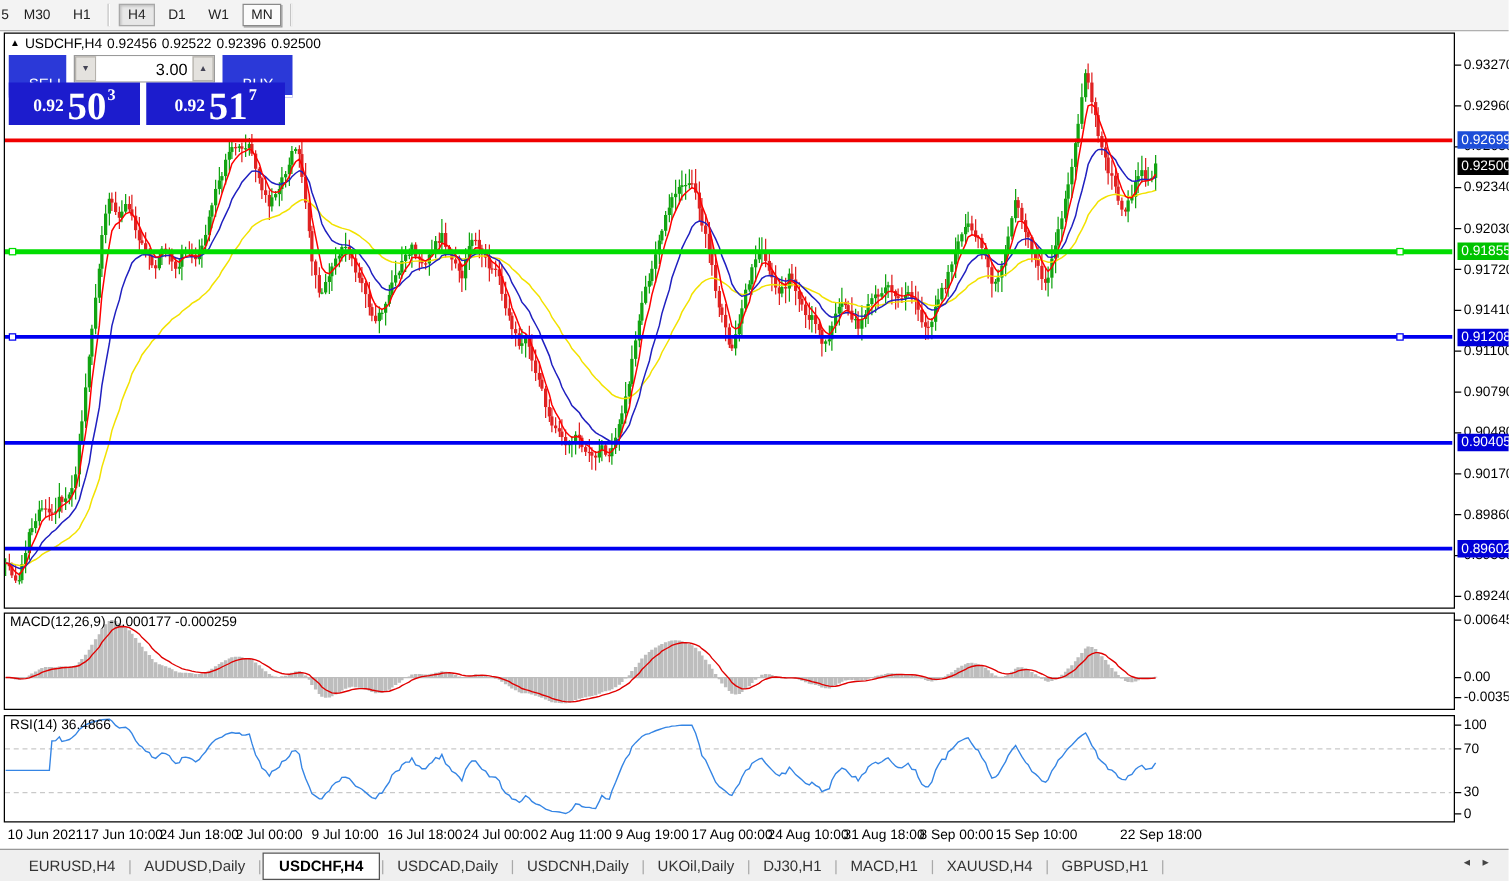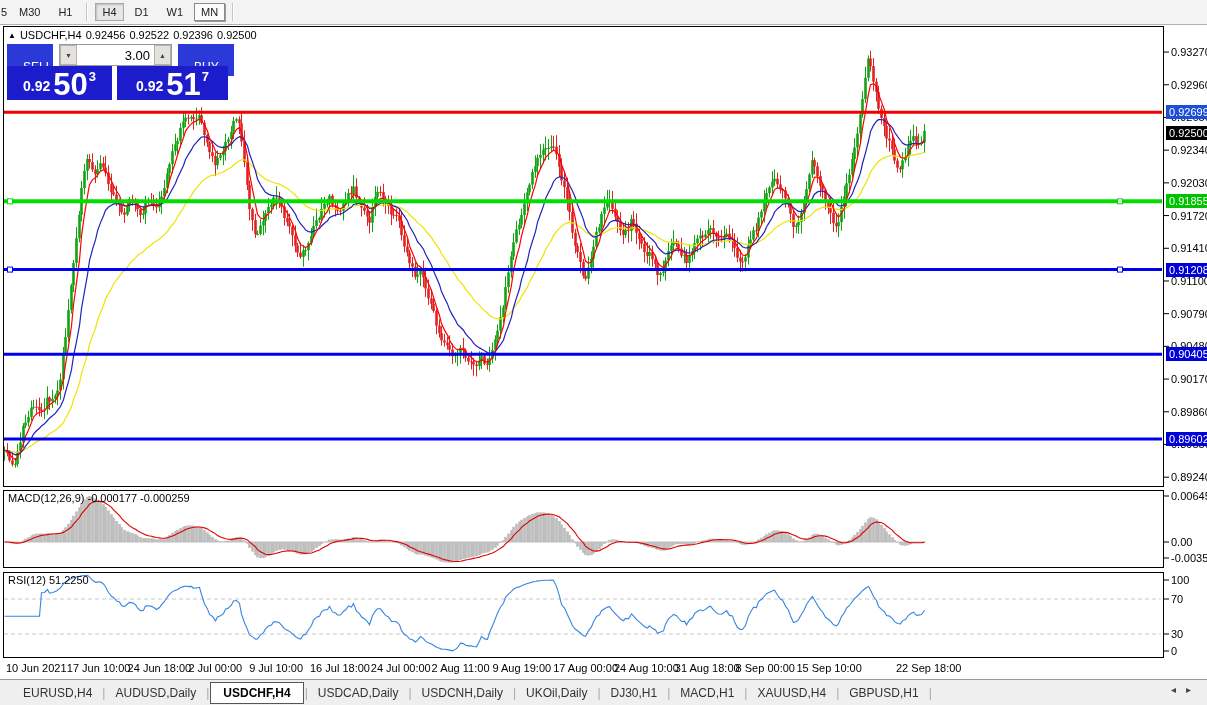--- a/index.html
+++ b/index.html
@@ -35,21 +35,21 @@
     font-family:"Liberation Sans",sans-serif;padding:16px;}
   .w-sell{width:46px;margin-right:6px;}
   .w-buy{width:56px;margin-left:6px;}
   .w-spin{display:flex;height:22px;border:1px solid #9a9a9a;box-sizing:border-box;background:#fff;}
   .w-arrow{width:17px;background:#e4e2de;border:1px solid #b5b2ac;font-size:7px;color:#445;padding:0;
     font-family:"Liberation Sans",sans-serif;}
   .w-vol{width:69px;border:none;outline:none;text-align:right;font-size:13px;padding:0 4px;
     font-family:"Liberation Sans",sans-serif;color:#000;}
   .w-row2{display:flex;margin-top:2px;height:34px;}
   .w-price{background:#1c1ccd;color:#fff;display:flex;align-items:flex-end;justify-content:center;
-    padding-bottom:2px;cursor:pointer;}
+    padding-bottom:2px;cursor:pointer;font-family:Liberation Serif, serif;}
   .w-price-sell{width:105px;margin-right:5px;}
   .w-price-buy{width:111px;}
   .w-small{font-size:14px;font-weight:bold;margin:0 3px 4px 0;}
   .w-big{font-size:31px;font-weight:bold;line-height:26px;}
   .w-sup{font-size:13px;font-weight:bold;margin:0 0 14px 1px;}
   
   .tabbar{position:absolute;left:0;top:679px;width:1207px;height:26px;background:#efefef;
     border-top:1px solid #999;display:flex;align-items:center;padding-left:14px;box-sizing:border-box;
     font-size:12px;color:#333;z-index:4;}
   .tab{padding:3px 9px;white-space:nowrap;}
@@ -99,21 +99,21 @@
     </div>
     <div class="w-price w-price-buy">
       <span class="w-small">0.92</span>
       <span class="w-big">51</span>
       <span class="w-sup">7</span>
     </div>
   </div>
 </div>
 
 <div class="ind-title" style="left:8px;top:492px;">MACD(12,26,9) -0.000177 -0.000259</div>
-<div class="ind-title" style="left:8px;top:574px;">RSI(12) 51.2250</div>
+<div class="ind-title" style="left:8px;top:574px;">RSI(14) 36.4866</div>
 
 <div id="price-axis">
     <span class="lbl" style="left: 1171px; top: 46.056px;">0.93270</span>
     <span class="lbl" style="left: 1171px; top: 78.7579px;">0.92960</span>
     <span class="lbl" style="left: 1171px; top: 111.46px;">0.92650</span>
     <span class="lbl" style="left: 1171px; top: 144.162px;">0.92340</span>
     <span class="lbl" style="left: 1171px; top: 176.864px;">0.92030</span>
     <span class="lbl" style="left: 1171px; top: 209.566px;">0.91720</span>
     <span class="lbl" style="left: 1171px; top: 242.267px;">0.91410</span>
     <span class="lbl" style="left: 1171px; top: 274.969px;">0.91100</span>

